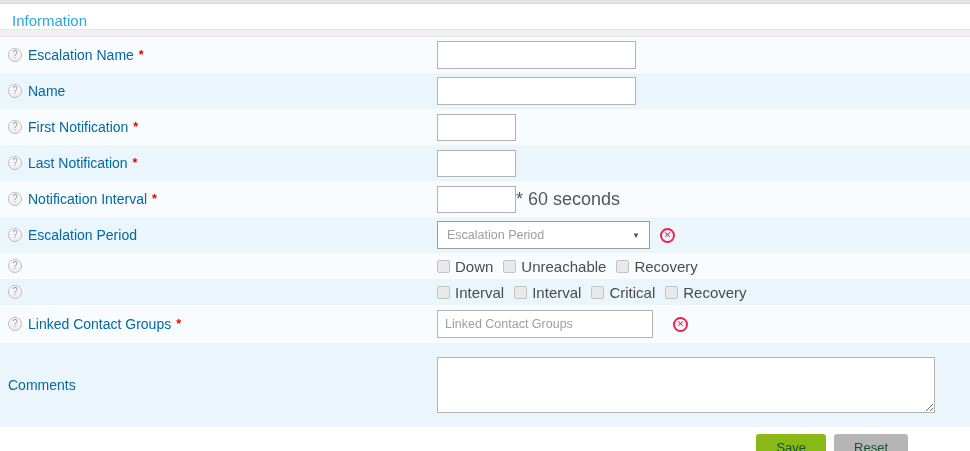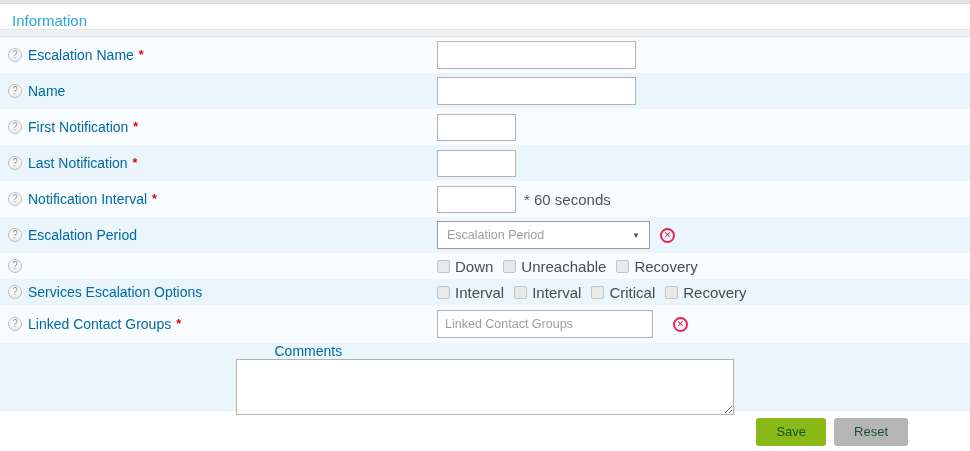--- a/index.html
+++ b/index.html
@@ -38,21 +38,21 @@
   }
   .row {
     display: flex;
     align-items: center;
   }
   .row.light { background: #f8fcfe; }
   .row.blue  { background: #eaf5fc; }
   .h36 { height: 36px; }
   .h26 { height: 26px; }
   .h38 { height: 38px; }
-  .h66 { height: 68px; flex-direction: column; }
+  .h66 { height: 84px; }
   .label-cell {
     width: 437px;
     flex: none;
     display: flex;
     align-items: center;
     padding-left: 8px;
   }
   .help-icon {
     width: 14px;
     height: 14px;
@@ -87,23 +87,22 @@
     font-size: 12.5px;
     color: #4c4c4c;
     padding: 0 7px;
     outline: none;
   }
   .txt::placeholder { color: #9e9e9e; opacity: 1; }
   .w-large { width: 199px; }
   .w-small { width: 79px; height: 27px; }
   .w-link  { width: 216px; }
   .suffix {
-    font-size: 15px;
+    font-size: 18px;
     color: #555;
-    margin-left: 8px;
   }
   .combo {
     width: 213px;
     height: 28px;
     border: 1px solid #9c9c9c;
     background: #fff;
     display: flex;
     align-items: center;
     justify-content: space-between;
     padding: 0 9px;
@@ -269,21 +268,20 @@
       <span class="checkbox-item">
         <span class="checkbox-box"></span>
         <span class="checkbox-label">Recovery</span>
       </span>
     </div>
   </div>
 
   <div class="row blue h26">
     <div class="label-cell">
       <span class="help-icon">?</span>
-      <span class="label-text">Services Escalation Options</span>
     </div>
     <div class="field-cell checkbox-group">
       <span class="checkbox-item">
         <span class="checkbox-box"></span>
         <span class="checkbox-label">Interval</span>
       </span>
       <span class="checkbox-item">
         <span class="checkbox-box"></span>
         <span class="checkbox-label">Interval</span>
       </span>

